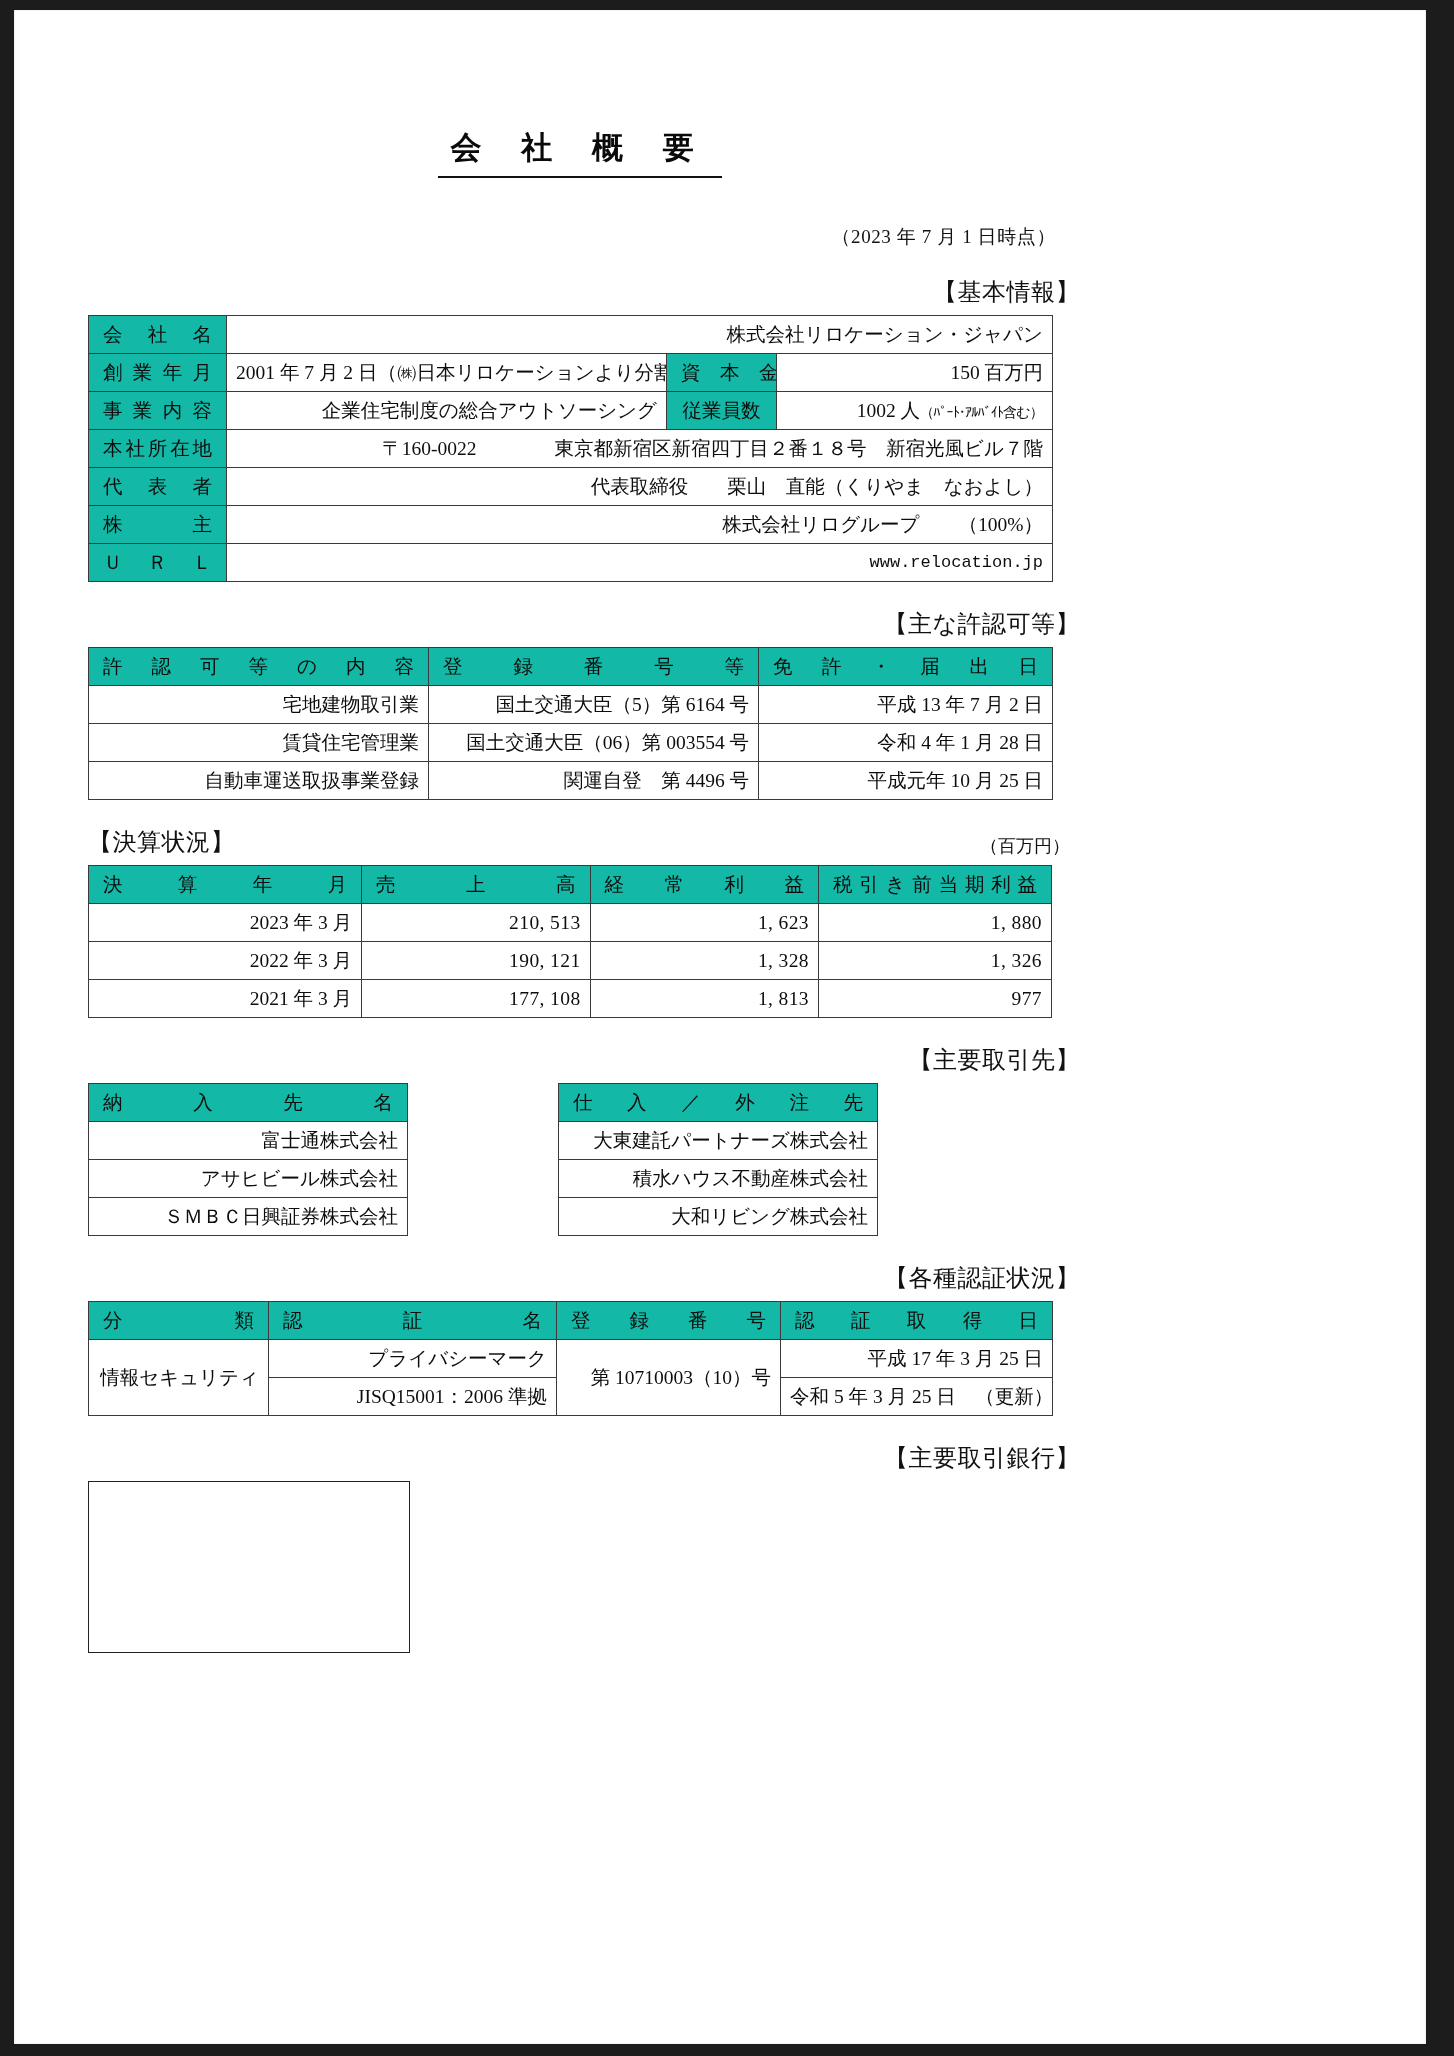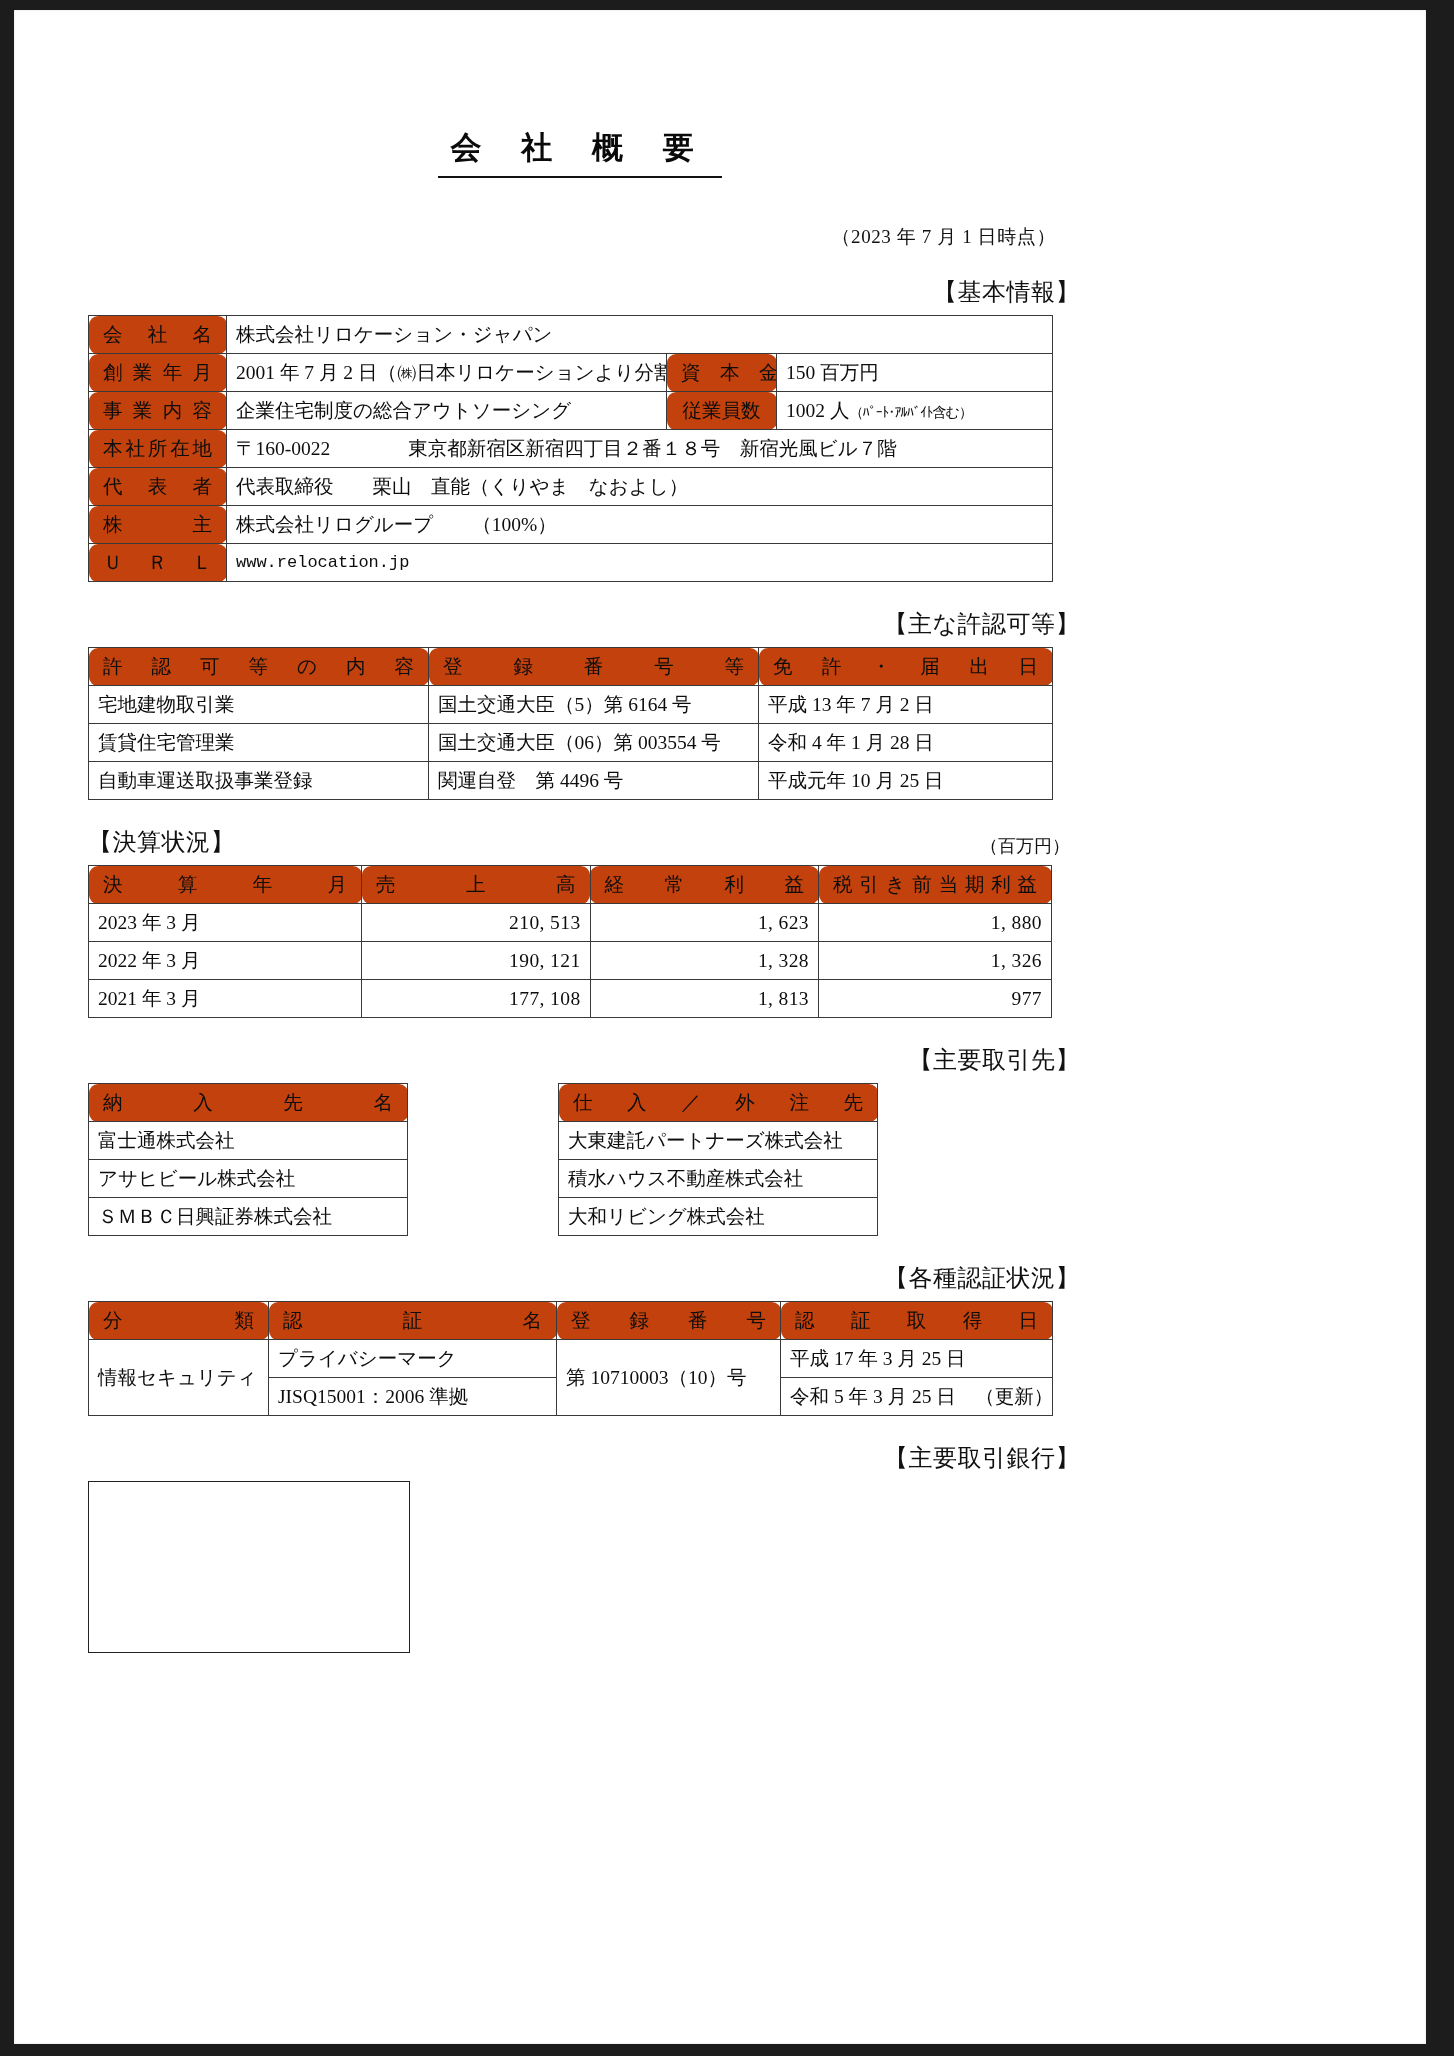--- a/index.html
+++ b/index.html
@@ -97,35 +97,34 @@
     font-size: 19.5px;
     color: #0d0d0d;
     font-weight: normal;
     vertical-align: middle;
     height: 35px;
     box-sizing: border-box;
     overflow: hidden;
     white-space: nowrap;
   }
   .hd {
-    background: #c2410c;
+    background: #14b8a6;
     text-align: center;
-    border-radius: 9px;
   }
   
   .spread {
     text-align: justify;
     text-align-last: justify;
     text-justify: inter-character;
     padding-left: 14px;
     padding-right: 14px;
   }
   .num { text-align: right; font-family: "Liberation Serif", serif; letter-spacing: .4px; }
   .ctr { text-align: center; margin-left: 20px; }
-  .lft { text-align: left; }
+  .lft { text-align: right; }
 
   
   .tiny {
     font-size: 14px;
     letter-spacing: -0.8px;
   }
 
   
   .pair {
     display: flex;

